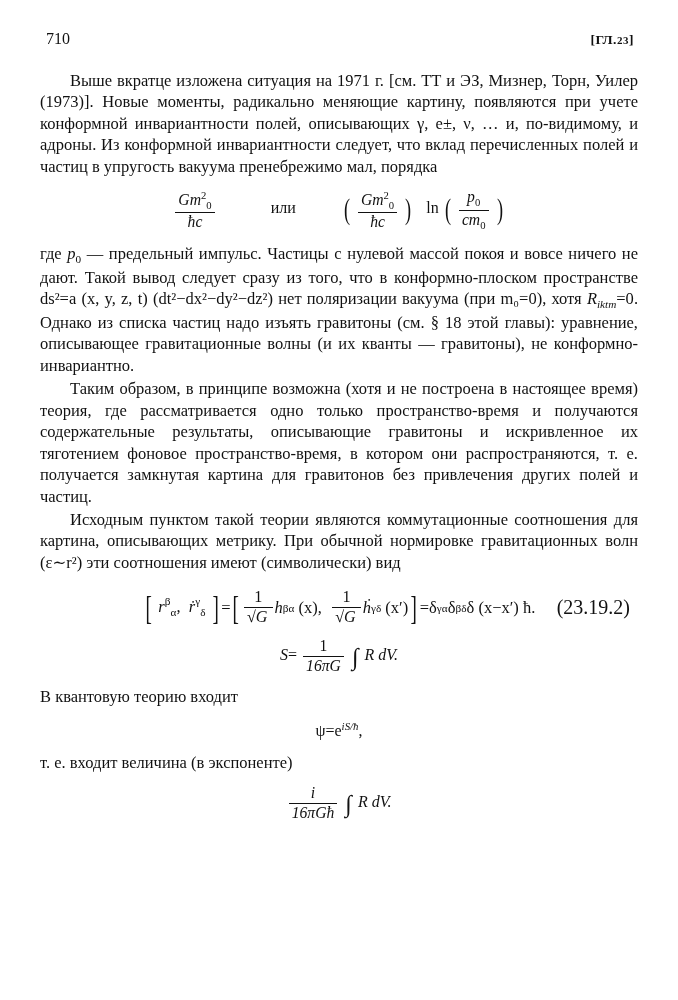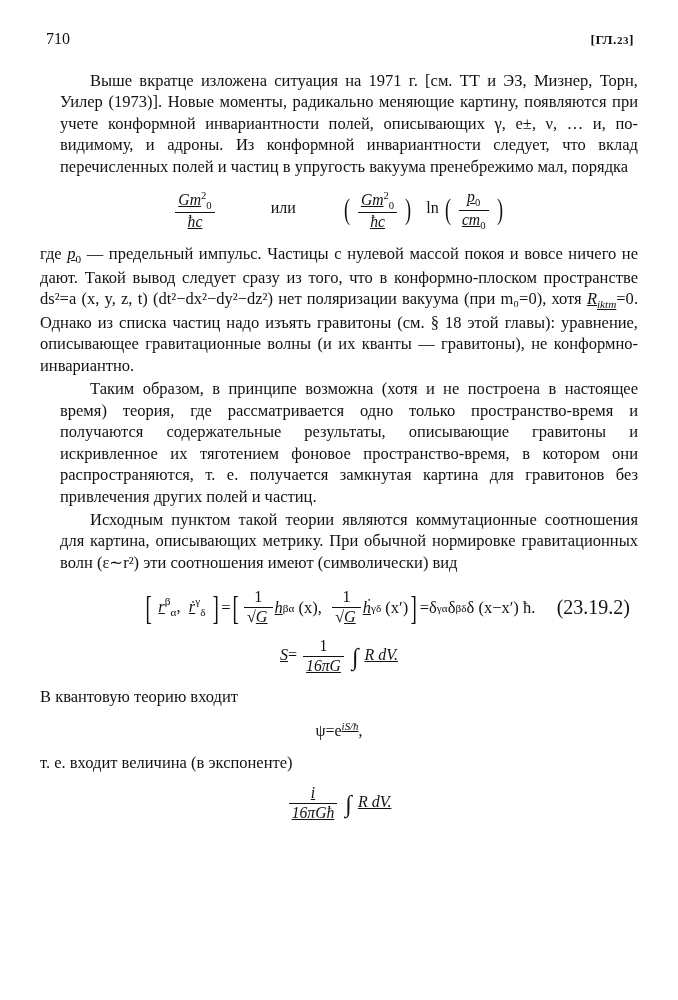--- a/index.html
+++ b/index.html
@@ -57,41 +57,41 @@
     font-size: 16.5px;
     line-height: 1.30;
     text-align: justify;
     margin: 0 0 0 0;
     text-indent: 0;
     hyphens: manual;
   }
   p.indent {
     text-indent: 30px;
   }
-  p.spaced { margin-top: 2px; margin-left: 20px; }
+  p.spaced { margin-top: 2px; }
   .formula {
     text-align: center;
     margin: 12px 0 12px 0;
     font-size: 16px;
     font-family: "Liberation Serif", serif;
   }
   .formula-numbered {
     display: flex;
     align-items: center;
     justify-content: center;
     margin: 16px 0 0 0;
     font-size: 16.5px;
     position: relative;
   }
   .formula-numbered .eqnum {
     position: absolute;
     right: 8px;
     font-size: 20px;
   }
-  i, .it { font-style: italic; text-decoration: underline; }
+  i, .it { font-style: italic; }
   .frac {
     display: inline-block;
     vertical-align: middle;
     text-align: center;
     font-size: 0.98em;
     line-height: 1.05;
     margin: 0 2px;
   }
   .frac .num {
     display: block;

